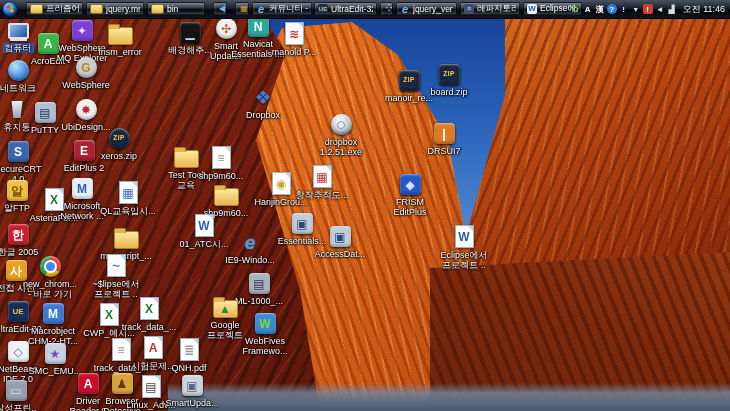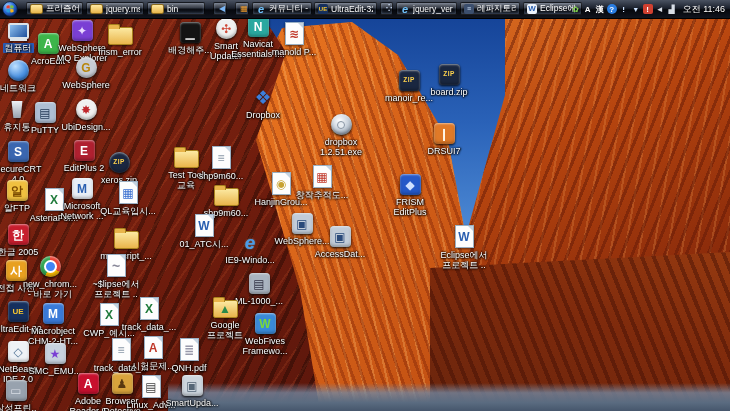--- a/index.html
+++ b/index.html
@@ -203,21 +203,21 @@
 
   <div class="dicon" style="left: 52px; top: 140px;">
     <span class="ic s-square" style="background: rgb(176, 32, 48);">
         <span class="glyph" style="color: rgb(255, 255, 255);">E</span>
       </span>
     <span class="lbl">
         <span class="lline">EditPlus 2</span>
       </span>
   </div>
 
-  <div class="dicon" style="left: 87px; top: 152px;">
+  <div class="dicon" style="left: 87px; top: 128px;">
     <span class="ic s-circle k-zip" style="background: rgb(26, 39, 64);">
         <span class="glyph">ZIP</span>
       </span>
     <span class="lbl">
         <span class="lline">xeros.zip</span>
       </span>
   </div>
 
   <div class="dicon" style="left: -15px; top: 180px;">
     <span class="ic s-square" style="background: rgb(240, 192, 64);">
@@ -385,21 +385,21 @@
     <span class="lbl">
         <span class="lline">삼성프린..</span>
       </span>
   </div>
 
   <div class="dicon" style="left: 56px; top: 373px;">
     <span class="ic s-square" style="background: rgb(200, 16, 46);">
         <span class="glyph" style="color: rgb(255, 255, 255);">A</span>
       </span>
     <span class="lbl">
-        <span class="lline">Adobe</span>
+        <span class="lline">Driver</span>
         <span class="lline">Reader 9</span>
       </span>
   </div>
 
   <div class="dicon" style="left: 90px; top: 373px;">
     <span class="ic s-square" style="background: rgb(217, 164, 60);">
         <span class="glyph" style="color: rgb(90, 58, 16);">♟</span>
       </span>
     <span class="lbl">
         <span class="lline">Browser</span>
@@ -534,21 +534,21 @@
     <span class="lbl">
         <span class="lline">IE9-Windo...</span>
       </span>
   </div>
 
   <div class="dicon" style="left: 270px; top: 213px;">
     <span class="ic s-square" style="background: rgb(194, 204, 216);">
         <span class="glyph" style="color: rgb(42, 74, 122);">▣</span>
       </span>
     <span class="lbl">
-        <span class="lline">WebSphere...</span>
+        <span class="lline">Essentials...</span>
       </span>
   </div>
 
   <div class="dicon" style="left: 308px; top: 226px;">
     <span class="ic s-square" style="background: rgb(194, 204, 216);">
         <span class="glyph" style="color: rgb(42, 74, 122);">▣</span>
       </span>
     <span class="lbl">
         <span class="lline">AccessDat...</span>
       </span>

